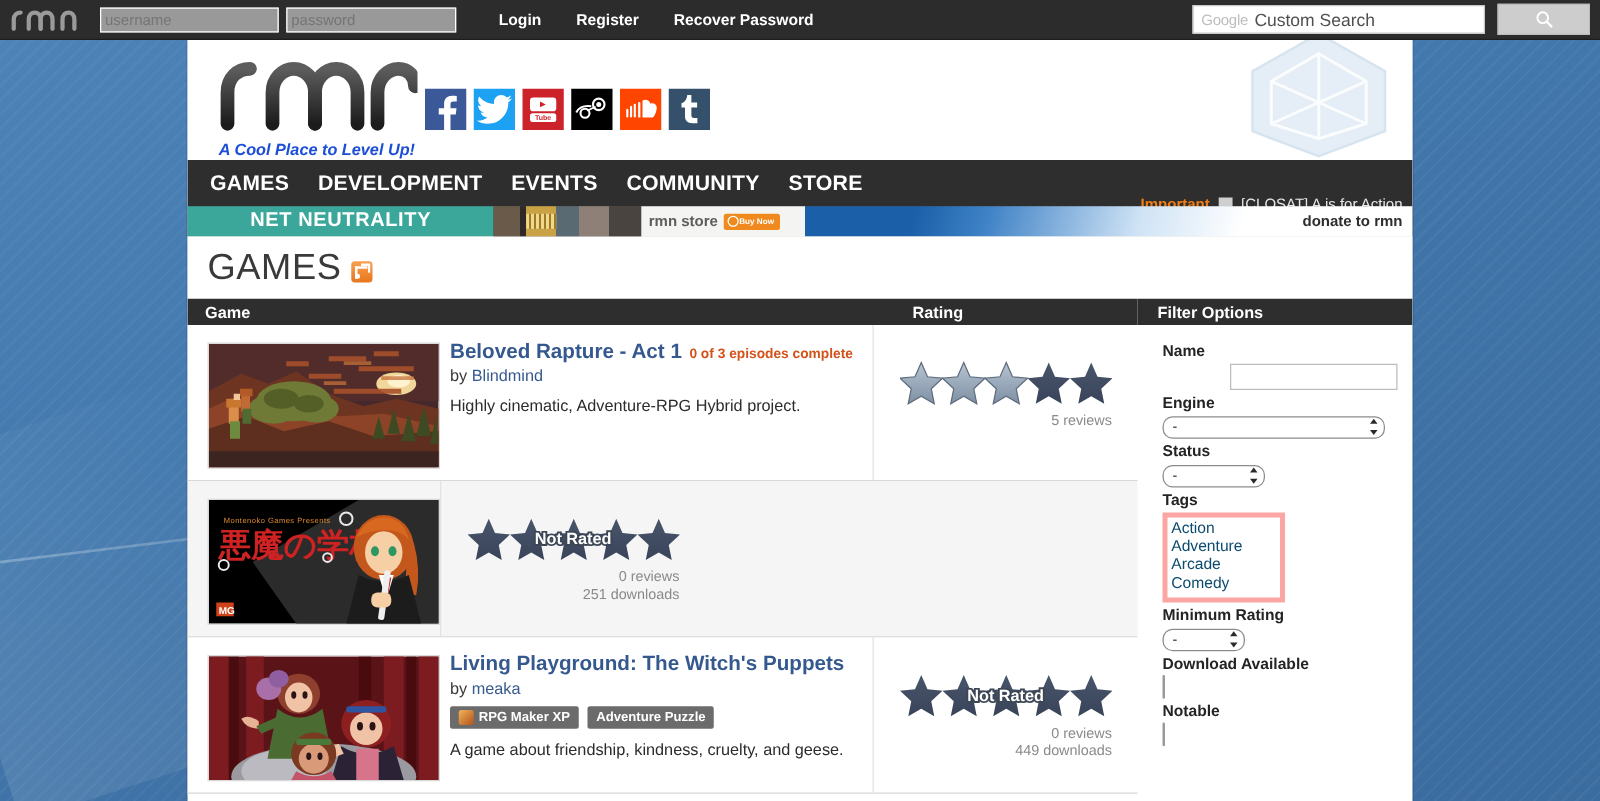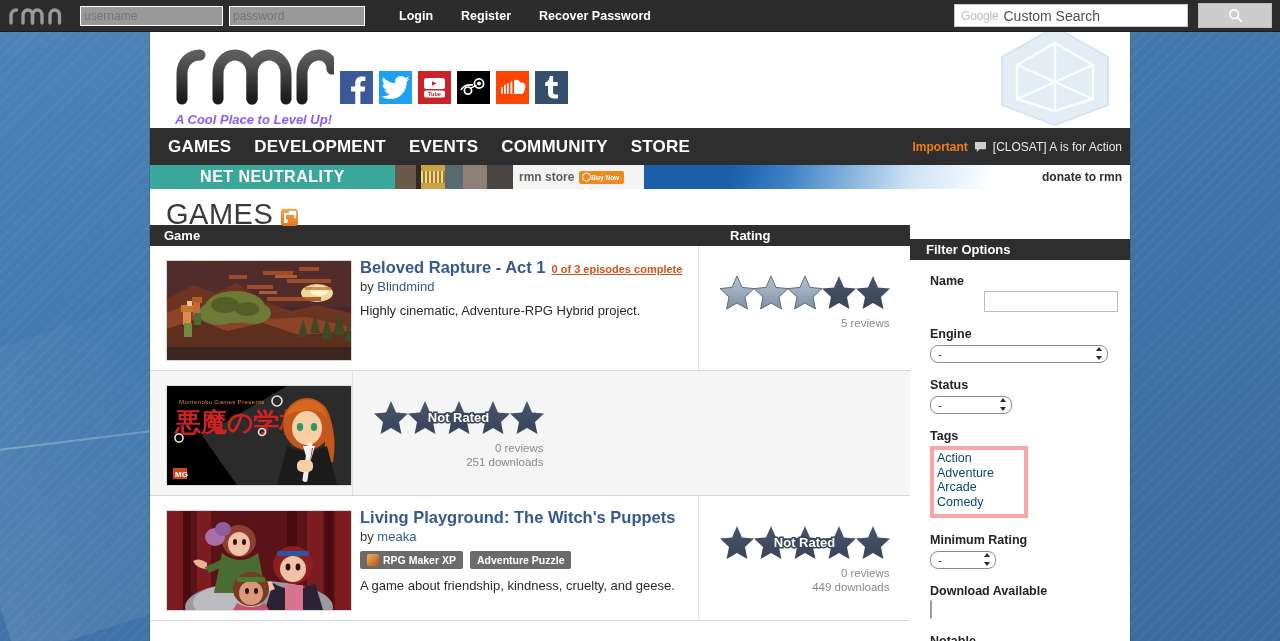--- a/index.html
+++ b/index.html
@@ -62,36 +62,36 @@
   #page{
     position:absolute;left:150px;top:31px;width:980px;height:610px;
     background:#fff;overflow:hidden;z-index:20;
     box-shadow:0 0 0 1px rgba(0,0,0,.12);
   }
   
   #site-header{height:97px;position:relative;background:#fff;}
   #rmn-logo{position:absolute;left:24px;top:16px;}
   #tagline{
     position:absolute;left:25px;top:81px;
-    font:italic bold 13px "Liberation Sans",sans-serif;color:#8b5cf6;
+    font:italic bold 13px "Liberation Sans",sans-serif;color:#1d4ed8;
   }
   #social{position:absolute;left:190px;top:40px;display:flex;gap:6px;}
   .soc{width:33px;height:33px;display:flex;align-items:center;justify-content:center;}
   .soc svg, .soc span{display:block;}
   #hexlogo{position:absolute;right:10px;top:-12px;opacity:.55;}
   
   #mainnav{
     height:37px;background:#2e2e2e;display:flex;align-items:center;position:relative;
   }
   .nav-item{
     color:#fff;font:bold 17px "Liberation Sans",sans-serif;margin-left:18px;margin-right:5px;
     letter-spacing:.2px;cursor:pointer;text-decoration:none;
   }
   #nav-notice{
-    position:absolute;right:8px;top:0;height:37px;display:flex;align-items:center;gap:6px;
+    position:absolute;right:8px;top:16px;height:37px;display:flex;align-items:center;gap:6px;
     font:12px "Liberation Sans",sans-serif;
   }
   #nav-notice .imp{color:#f07d16;font-weight:bold;}
   #nav-notice .ttl{color:#e8e8e8;}
   
   #banners{height:24px;display:flex;background:#151515;align-items:stretch;}
   .bnr{height:24px;overflow:hidden;position:relative;}
   #bnr1{
     width:245px;background:#1b0d08;
     border:2px solid #d9a521;box-sizing:border-box;
@@ -152,21 +152,21 @@
     border-radius:50%;background:#fff;
   }
   #rss:after{
     content:"";position:absolute;left:3px;bottom:3px;width:8px;height:8px;
     border:2px solid #fff;border-radius:0 0 0 0;
     border-right:none;border-bottom:none;
     transform:rotate(0deg);
     box-shadow:3.5px -3.5px 0 -1.3px #fff;
   }
   
-  #content{display:flex;align-items:flex-end;height:382px;}
+  #content{display:flex;align-items:flex-start;height:382px;}
   #listcol{width:760px;}
   .colhead{
     height:21px;background:#2e2e2e;color:#fff;display:flex;align-items:center;
     font:bold 13px "Liberation Sans",sans-serif;
   }
   .colhead .c1{padding-left:14px;width:550px;}
   .colhead .c2{padding-left:16px;}
   .grow{
     display:flex;border-bottom:1px solid #d8d8d8;background:#fff;height:124px;
     align-items:stretch;
@@ -175,21 +175,21 @@
   .thumb-wrap{width:202px;padding:14px 0 0 16px;box-sizing:border-box;}
   .thumb{
     width:186px;height:101px;border:1px solid #d9d9d9;box-sizing:border-box;overflow:hidden;
     position:relative;
   }
   .ginfo{width:346px;padding:12px 10px 0 8px;box-sizing:border-box;}
   .gtitle{
     font:bold 16.5px "Liberation Sans",sans-serif;color:#35598e;text-decoration:none;cursor:pointer;
   }
   .gstatus{font:bold 11px "Liberation Sans",sans-serif;margin-left:6px;}
-  .gstatus.ep{color:#d2521a;text-decoration:underline;}
+  .gstatus.ep{color:#d2521a;}
   .gstatus.done{color:#2d8b2d;}
   .gby{font:13px "Liberation Sans",sans-serif;color:#3a3a3a;margin-top:2px;}
   .gby a{color:#35598e;text-decoration:none;cursor:pointer;}
   .tags{margin-top:7px;display:flex;gap:7px;align-items:center;}
   .tag{
     background:#6b6b6b;color:#fff;font:bold 10.5px "Liberation Sans",sans-serif;
     padding:3px 7px;border-radius:2px;display:flex;align-items:center;gap:4px;cursor:pointer;
     white-space:nowrap;
   }
   .tag .eng-ic{width:12px;height:12px;border-radius:2px;display:block;}
@@ -211,21 +211,21 @@
     margin-top:4px;line-height:14px;
   }
   
   #filtercol{width:220px;align-self:stretch;}
   #filterhead{
     height:21px;background:#2e2e2e;color:#fff;display:flex;align-items:center;
     padding-left:16px;font:bold 13px "Liberation Sans",sans-serif;
   }
   #filterbody{padding:14px 12px 0 20px;}
   .flabel{font:bold 12.5px "Liberation Sans",sans-serif;color:#242424;margin-bottom:3px;}
-  .frow{margin-bottom:15px;}
+  .frow{margin-bottom:3px;}
   #f-name{
     width:128px;height:17px;border:1px solid #bcbcbc;background:#fff;
     margin-left:54px;outline:none;font:12px "Liberation Sans",sans-serif;
   }
   .fselect{
     appearance:none;-webkit-appearance:none;
     background:#fff;border:1px solid #8c8c8c;border-radius:8px;height:18px;
     font:11.5px "Liberation Sans",sans-serif;color:#222;padding:0 18px 0 7px;
     position:relative;outline:none;cursor:pointer;
   }

